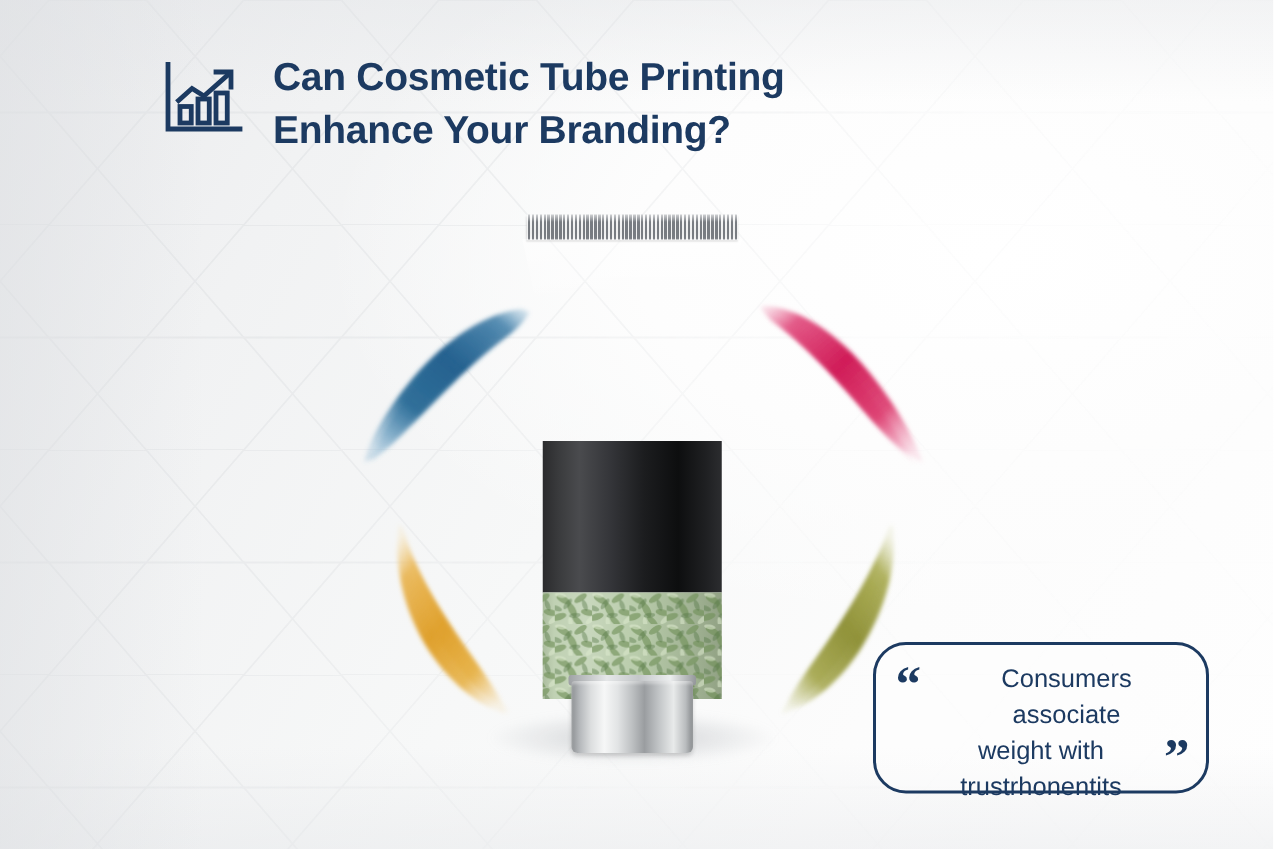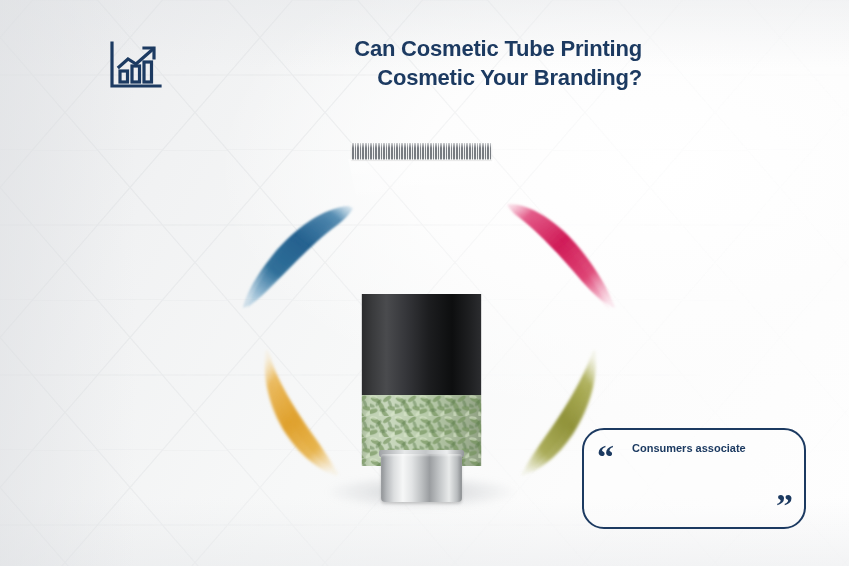--- a/index.html
+++ b/index.html
@@ -39,25 +39,25 @@
 
   
   #header {
     position:absolute;
     left:108px; top:34px;
     display:flex; align-items:flex-start; gap:22px;
   }
   #chart-icon { margin-top:6px; flex:0 0 auto; }
   #title {
     color:#1c3a61;
-    font-size:22px;
+    font-size:26px;
     font-weight:bold;
     line-height:1.33;
     letter-spacing:-0.2px;
-    text-align:right;
+    text-align:left;
     width:460px;
     margin-left:-4px;
   }
   #title .line { display:block; white-space:nowrap; }
 
   
   .brush { position:absolute; pointer-events:none; }
   #brush-blue   { left:232px; top:190px;  width:130px; height:130px; }
   #brush-pink   { left:497px; top:190px;  width:130px; height:130px; }
   #brush-gold   { left:246px; top:340px;  width:130px; height:140px; }
@@ -162,24 +162,24 @@
     position:absolute;
     left:582px; top:428px;
     width:224px; height:101px;
     border:2px solid #1c3a61;
     border-radius:22px;
     background:rgba(255,255,255,.30);
     padding:11px 14px 10px 14px;
   }
   #quote-text {
     color:#1c3a61;
-    font-size:11px;
+    font-size:17px;
     line-height:1.42;
-    text-align:left;
-    font-weight:bold;
+    text-align:center;
+    font-weight:normal;
     position:relative;
     z-index:2;
   }
   .qmark {
     position:absolute;
     color:#1c3a61;
     font-family:"Liberation Serif", serif;
     font-weight:bold;
     line-height:1;
     z-index:3;
@@ -229,21 +229,21 @@
           <rect x="24" y="26" width="7.5" height="16"></rect>
           <rect x="36" y="22" width="7.5" height="20"></rect>
           <polyline points="11,27 20,19 28,24 45,9"></polyline>
           <polyline points="36,8 46,8 46,18"></polyline>
         </g>
       </svg>
     </span>
 
     <h1 id="title">
       <span class="line">Can Cosmetic Tube Printing</span>
-      <span class="line">Cosmetic Your Branding?</span>
+      <span class="line">Enhance Your Branding?</span>
     </h1>
   </div>
 
   <div class="brush" id="brush-blue">
     <svg width="130" height="130" viewBox="0 0 130 130" xmlns="http://www.w3.org/2000/svg">
       <defs>
         <linearGradient id="gblue" x1="1" y1="0" x2="0.15" y2="1">
           <stop offset="0%" stop-color="#6ea6c9" stop-opacity="0.15"></stop>
           <stop offset="14%" stop-color="#3f7ca6" stop-opacity="0.85"></stop>
           <stop offset="42%" stop-color="#24618f" stop-opacity="1"></stop>
@@ -369,17 +369,18 @@
     </div>
 
     <div id="tube-cap-top"></div>
     <div id="tube-cap"></div>
   </div>
 
   <div id="quote-box">
     <span class="qmark" id="qmark-open">“</span>
     <div id="quote-text">
       <span class="l l1">Consumers associate</span>
+      <span class="l l3">weight with trustrhonentits</span>
     </div>
     <span class="qmark" id="qmark-close">”</span>
   </div>
 
 </div>
 
 </body></html>

